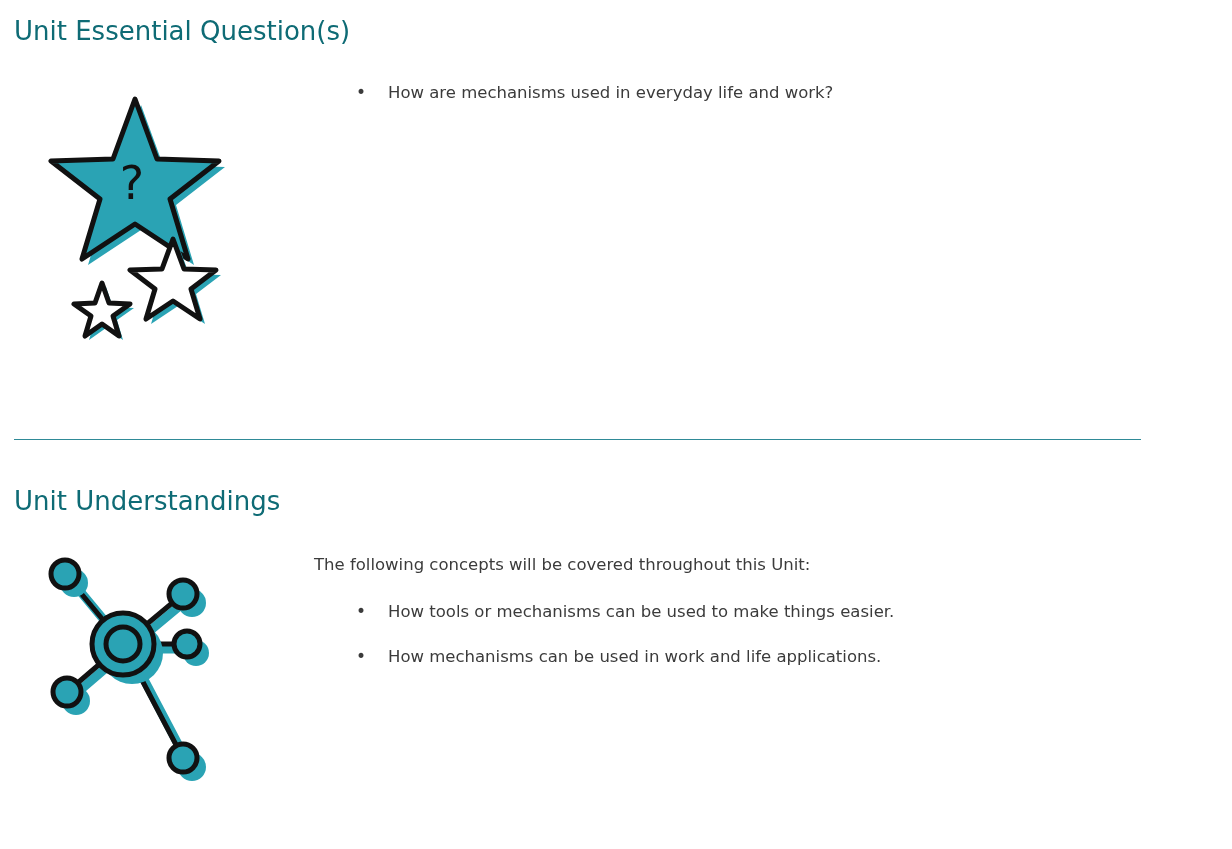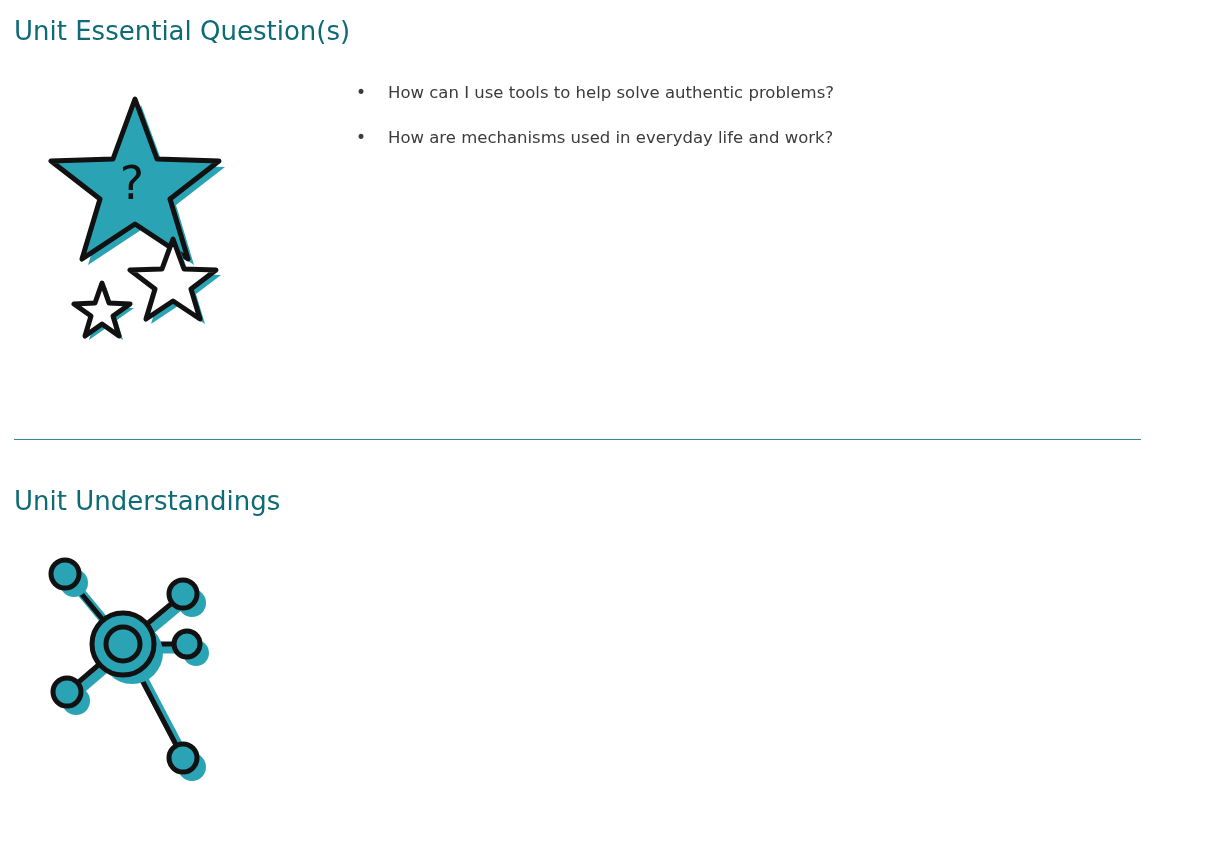--- a/index.html
+++ b/index.html
@@ -128,21 +128,20 @@
           <path d="M133 152 L144 182 L176 183 L151 202 L160 232 L133 214 L106 232 L115 202 L90 183 L122 182 Z" transform="translate(5,5)" fill="#2aa3b4"></path>
           <path d="M133 152 L144 182 L176 183 L151 202 L160 232 L133 214 L106 232 L115 202 L90 183 L122 182 Z" fill="#ffffff" stroke="#111111" stroke-width="5" stroke-linejoin="round"></path>
 
           <path d="M62 196 L69 216 L90 217 L73 229 L79 249 L62 237 L45 249 L51 229 L34 217 L55 216 Z" transform="translate(4,4)" fill="#2aa3b4"></path>
           <path d="M62 196 L69 216 L90 217 L73 229 L79 249 L62 237 L45 249 L51 229 L34 217 L55 216 Z" fill="#ffffff" stroke="#111111" stroke-width="5" stroke-linejoin="round"></path>
         </svg>
       </div>
 
       <div class="text-col">
         <ul class="bullets">
-          <li>How can I use tools to help solve authentic problems?</li>
           <li>How are mechanisms used in everyday life and work?</li>
         </ul>
       </div>
     </div>
   </div>
 
   <hr class="divider" style="margin-top:82px;">
 
   <div class="section" id="section-understandings">
     <h1 class="section-title">Unit Understandings</h1>
@@ -175,16 +174,23 @@
           <circle cx="33" cy="17" r="14" fill="#2aa3b4" stroke="#111111" stroke-width="5"></circle>
           <circle cx="151" cy="37" r="14" fill="#2aa3b4" stroke="#111111" stroke-width="5"></circle>
           <circle cx="155" cy="87" r="13" fill="#2aa3b4" stroke="#111111" stroke-width="5"></circle>
           <circle cx="35" cy="135" r="14" fill="#2aa3b4" stroke="#111111" stroke-width="5"></circle>
           <circle cx="151" cy="201" r="14" fill="#2aa3b4" stroke="#111111" stroke-width="5"></circle>
           <circle cx="91" cy="87" r="31" fill="#2aa3b4" stroke="#111111" stroke-width="5"></circle>
           <circle cx="91" cy="87" r="17" fill="#2aa3b4" stroke="#111111" stroke-width="5"></circle>
         </svg>
       </div>
 
+      <div class="text-col">
+        <p class="lead-text" id="understandings-lead">The following concepts will be covered throughout this Unit:</p>
+        <ul class="bullets">
+          <li>How tools or mechanisms can be used to make things easier.</li>
+          <li>How mechanisms can be used in work and life applications.</li>
+        </ul>
+      </div>
     </div>
   </div>
 
 </div>
 
 </body></html>

